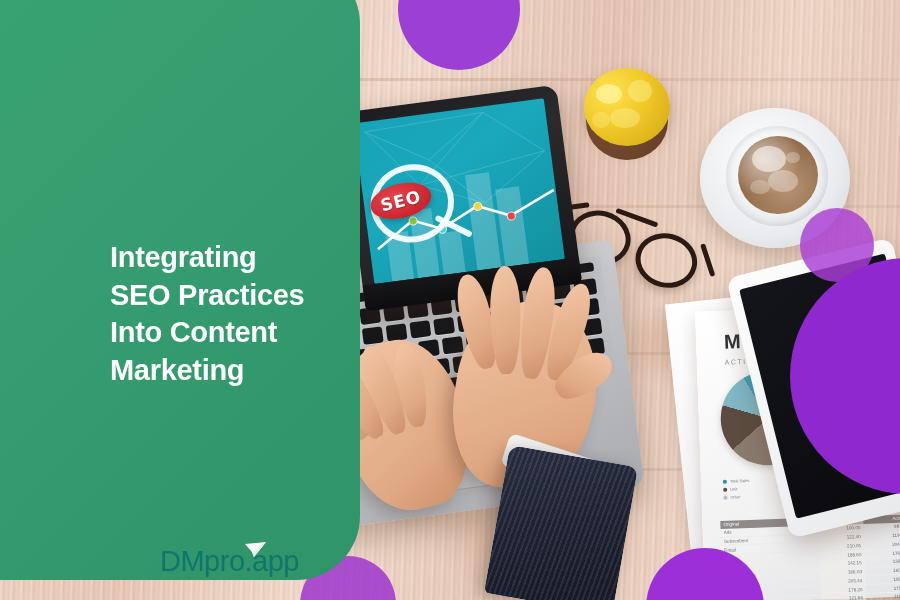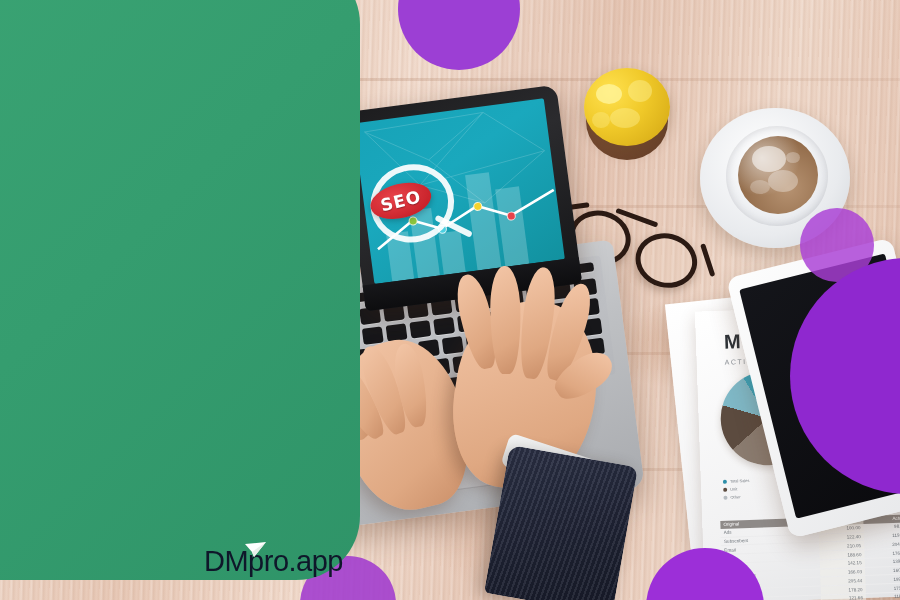--- a/index.html
+++ b/index.html
@@ -210,21 +210,21 @@
   .title {
     position:absolute; left:110px; top:239px; width:280px;
     color:#ffffff; font-size:29px; font-weight:bold; line-height:1.3;
     letter-spacing:-0.3px;
   }
   .title .ln { display:block; }
   .logo {
     position:absolute; left:160px; top:545px; display:flex; align-items:center; gap:0;
     color:#ffffff;
   }
-  .logo-text { font-size:29px; letter-spacing:-0.5px; color:#0f172a;margin-left:44px; }
+  .logo-text { font-size:29px; letter-spacing:-0.5px; color:#0f766e; }
   .plane { position:absolute; left:242px; top:540px; width:26px; height:24px; }
 </style>
 </head>
 <body>
 
 <div id="stage">
 
   <div class="wood">
     <div class="wood-seam" style="top:78px"></div>
     <div class="wood-seam" style="top:205px"></div>
@@ -507,20 +507,26 @@
   <div class="circ" style="left:398px;top:-52px;width:122px;height:122px;background:#9C3FD4;"></div>
   <div class="circ" style="left:800px;top:208px;width:74px;height:74px;background:rgba(170,62,214,.82);"></div>
   <div class="circ" style="left:790px;top:258px;width:236px;height:236px;background:#8F28CF;"></div>
   <div class="circ" style="left:646px;top:548px;width:118px;height:118px;background:#9C2FD8;"></div>
   <div class="circ" style="left:300px;top:556px;width:96px;height:96px;background:rgba(160,58,206,.88);"></div>
 
   <div class="panel">
     <div class="panel-ghost"></div>
   </div>
 
+  <div class="title">
+    <span class="ln">Integrating</span>
+    <span class="ln">SEO Practices</span>
+    <span class="ln">Into Content</span>
+    <span class="ln">Marketing</span>
+  </div>
 
   <div class="logo">
     <span class="logo-text">DMpro.app</span>
   </div>
   <svg class="plane" viewBox="0 0 24 24">
     <path d="M2 4 L23 2 L11 17 L9 12 Z" fill="#ffffff"></path>
     <path d="M9 12 L23 2 L11 17 Z" fill="#e6efe9"></path>
   </svg>
 
 </div>

